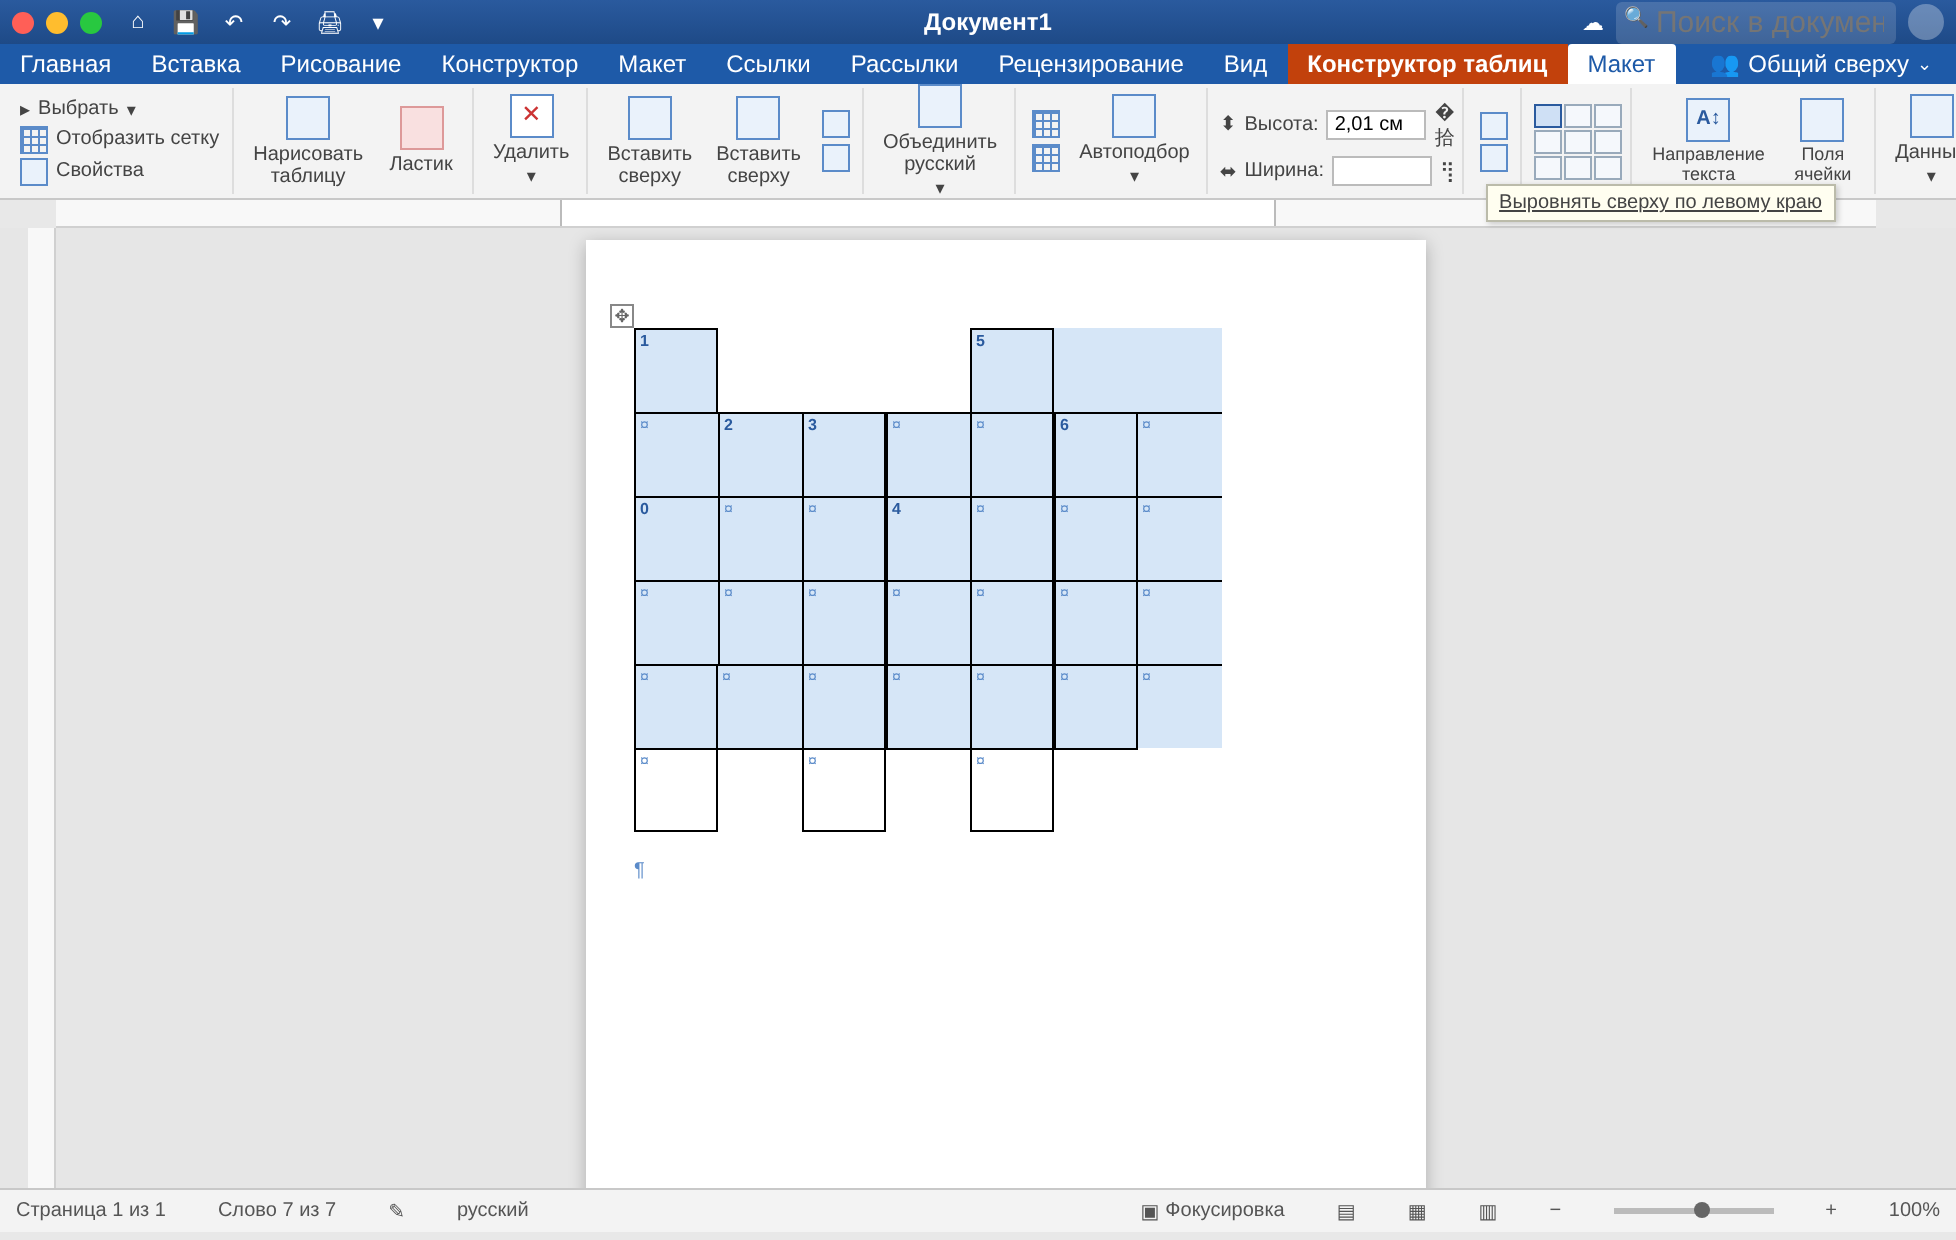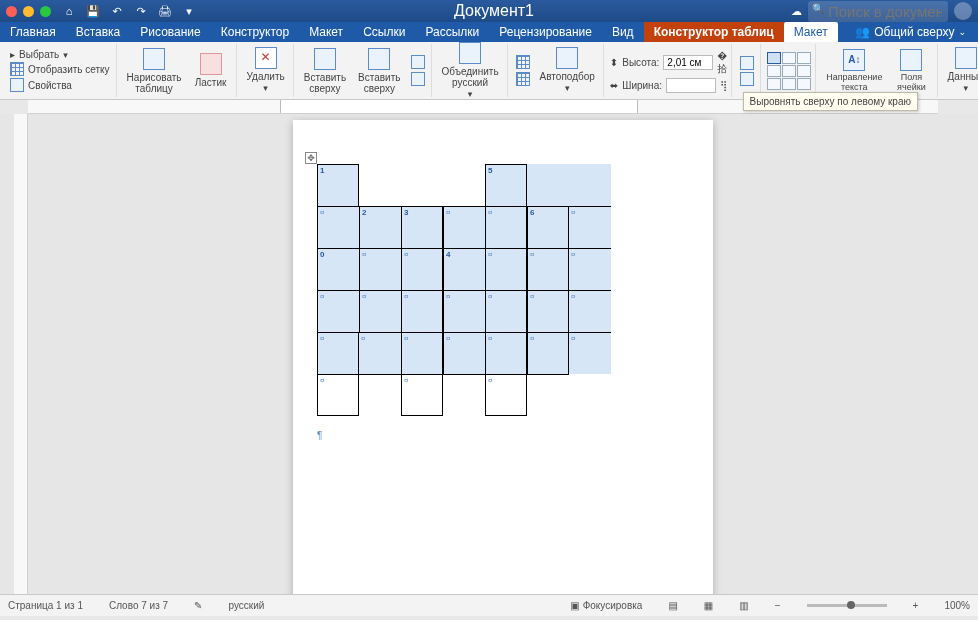--- a/index.html
+++ b/index.html
@@ -7,21 +7,21 @@
 
 
 .titlebar { height: 22px; background: linear-gradient(#2a5a9e, #1e4a87); display: flex; align-items: center; padding: 0 6px; color: #fff; }
 .traffic { display: flex; gap: 6px; margin-right: 10px; }
 .traffic span { width: 11px; height: 11px; border-radius: 50%; display: block; }
 .tl-close { background: #ff5f57; }
 .tl-min { background: #ffbd2e; }
 .tl-max { background: #28c840; }
 .qat { display: flex; gap: 8px; align-items: center; color: #fff; }
 .qat-btn { width: 16px; height: 16px; display: flex; align-items: center; justify-content: center; cursor: pointer; }
-.title { flex: 1; text-align: center; font-size: 16px; font-weight: 400; }
+.title { flex: 1; text-align: center; font-size: 12px; font-weight: 700; }
 .search-area { display: flex; align-items: center; gap: 6px; }
 .search-area input { background: rgba(255,255,255,.15); border: none; border-radius: 3px; padding: 2px 6px 2px 20px; color: #fff; font-size: 15px; width: 140px; }
 .search-icon-wrap { position: relative; }
 .search-icon-wrap .sicon { position: absolute; left: 4px; top: 2px; color: #cfe0f5; font-size: 10px; }
 .user-ic { width: 18px; height: 18px; background: rgba(255,255,255,.3); border-radius: 50%; }
 
 
 .ribbon-tabs { height: 20px; background: #1e5aa8; display: flex; align-items: stretch; color: #fff; font-size: 12px; }
 .rtab { padding: 0 10px; display: flex; align-items: center; cursor: pointer; white-space: nowrap; }
 .rtab.active { background: #fff; color: #1e5aa8; border-radius: 2px 2px 0 0; }
@@ -40,21 +40,21 @@
 .big-ic.eraser { background: #f9e0e0; border-color: #d99; }
 .big-ic.del { background: #fff; position: relative; }
 .big-ic.del::after { content: "✕"; position: absolute; inset: 0; display: flex; align-items: center; justify-content: center; color: #c33; font-size: 12px; }
 .mini-ic { width: 14px; height: 14px; border: 1px solid #5b8bc9; background: #eaf2fb; display: inline-block; }
 .mini-ic.grid { background: repeating-linear-gradient(#5b8bc9 0 1px, transparent 1px 4px), repeating-linear-gradient(90deg, #5b8bc9 0 1px, transparent 1px 4px); }
 .dim-row { display: flex; align-items: center; gap: 4px; margin: 1px 0; }
 .dim-row input { width: 50px; font-size: 10px; padding: 1px 3px; border: 1px solid #bbb; }
 .align-grid { display: grid; grid-template-columns: repeat(3, 14px); grid-template-rows: repeat(3, 12px); gap: 1px; }
 .align-cell { border: 1px solid #9ab; background: #f5f8fc; cursor: pointer; }
 .align-cell.sel { background: #cfe0f5; border-color: #2a5a9e; }
-.tooltip { position: absolute; top: 50px; right: 60px; background: #fffef0; border: 1px solid #bba; padding: 3px 6px; font-size: 10px; white-space: nowrap; z-index: 10; box-shadow: 1px 1px 3px rgba(0,0,0,.2); }
+.tooltip { position: absolute; top: 50px; right: 60px; background: #fffef0; border: 1px solid #bba; padding: 3px 6px; font-size: 10px; white-space: nowrap; z-index: 10; box-shadow: 1px 1px 3px rgba(0,0,0,.2); text-decoration: underline; }
 
 
 .ruler { height: 14px; background: #f8f8f8; border-bottom: 1px solid #d0d0d0; position: relative; margin: 0 40px 0 28px; }
 .ruler::before { content: ""; position: absolute; left: 252px; right: 300px; top: 0; bottom: 0; background: #fff; border-left: 1px solid #bbb; border-right: 1px solid #bbb; }
 
 
 .workspace { position: relative; background: #e6e6e6; height: 480px; display: flex; }
 .vruler { width: 14px; background: #f8f8f8; border-right: 1px solid #d0d0d0; margin-left: 14px; }
 .canvas { flex: 1; overflow: auto; display: flex; justify-content: center; padding-top: 6px; }
 .page { width: 420px; min-height: 520px; background: #fff; box-shadow: 0 2px 8px rgba(0,0,0,.25); padding: 44px 24px; position: relative; }

